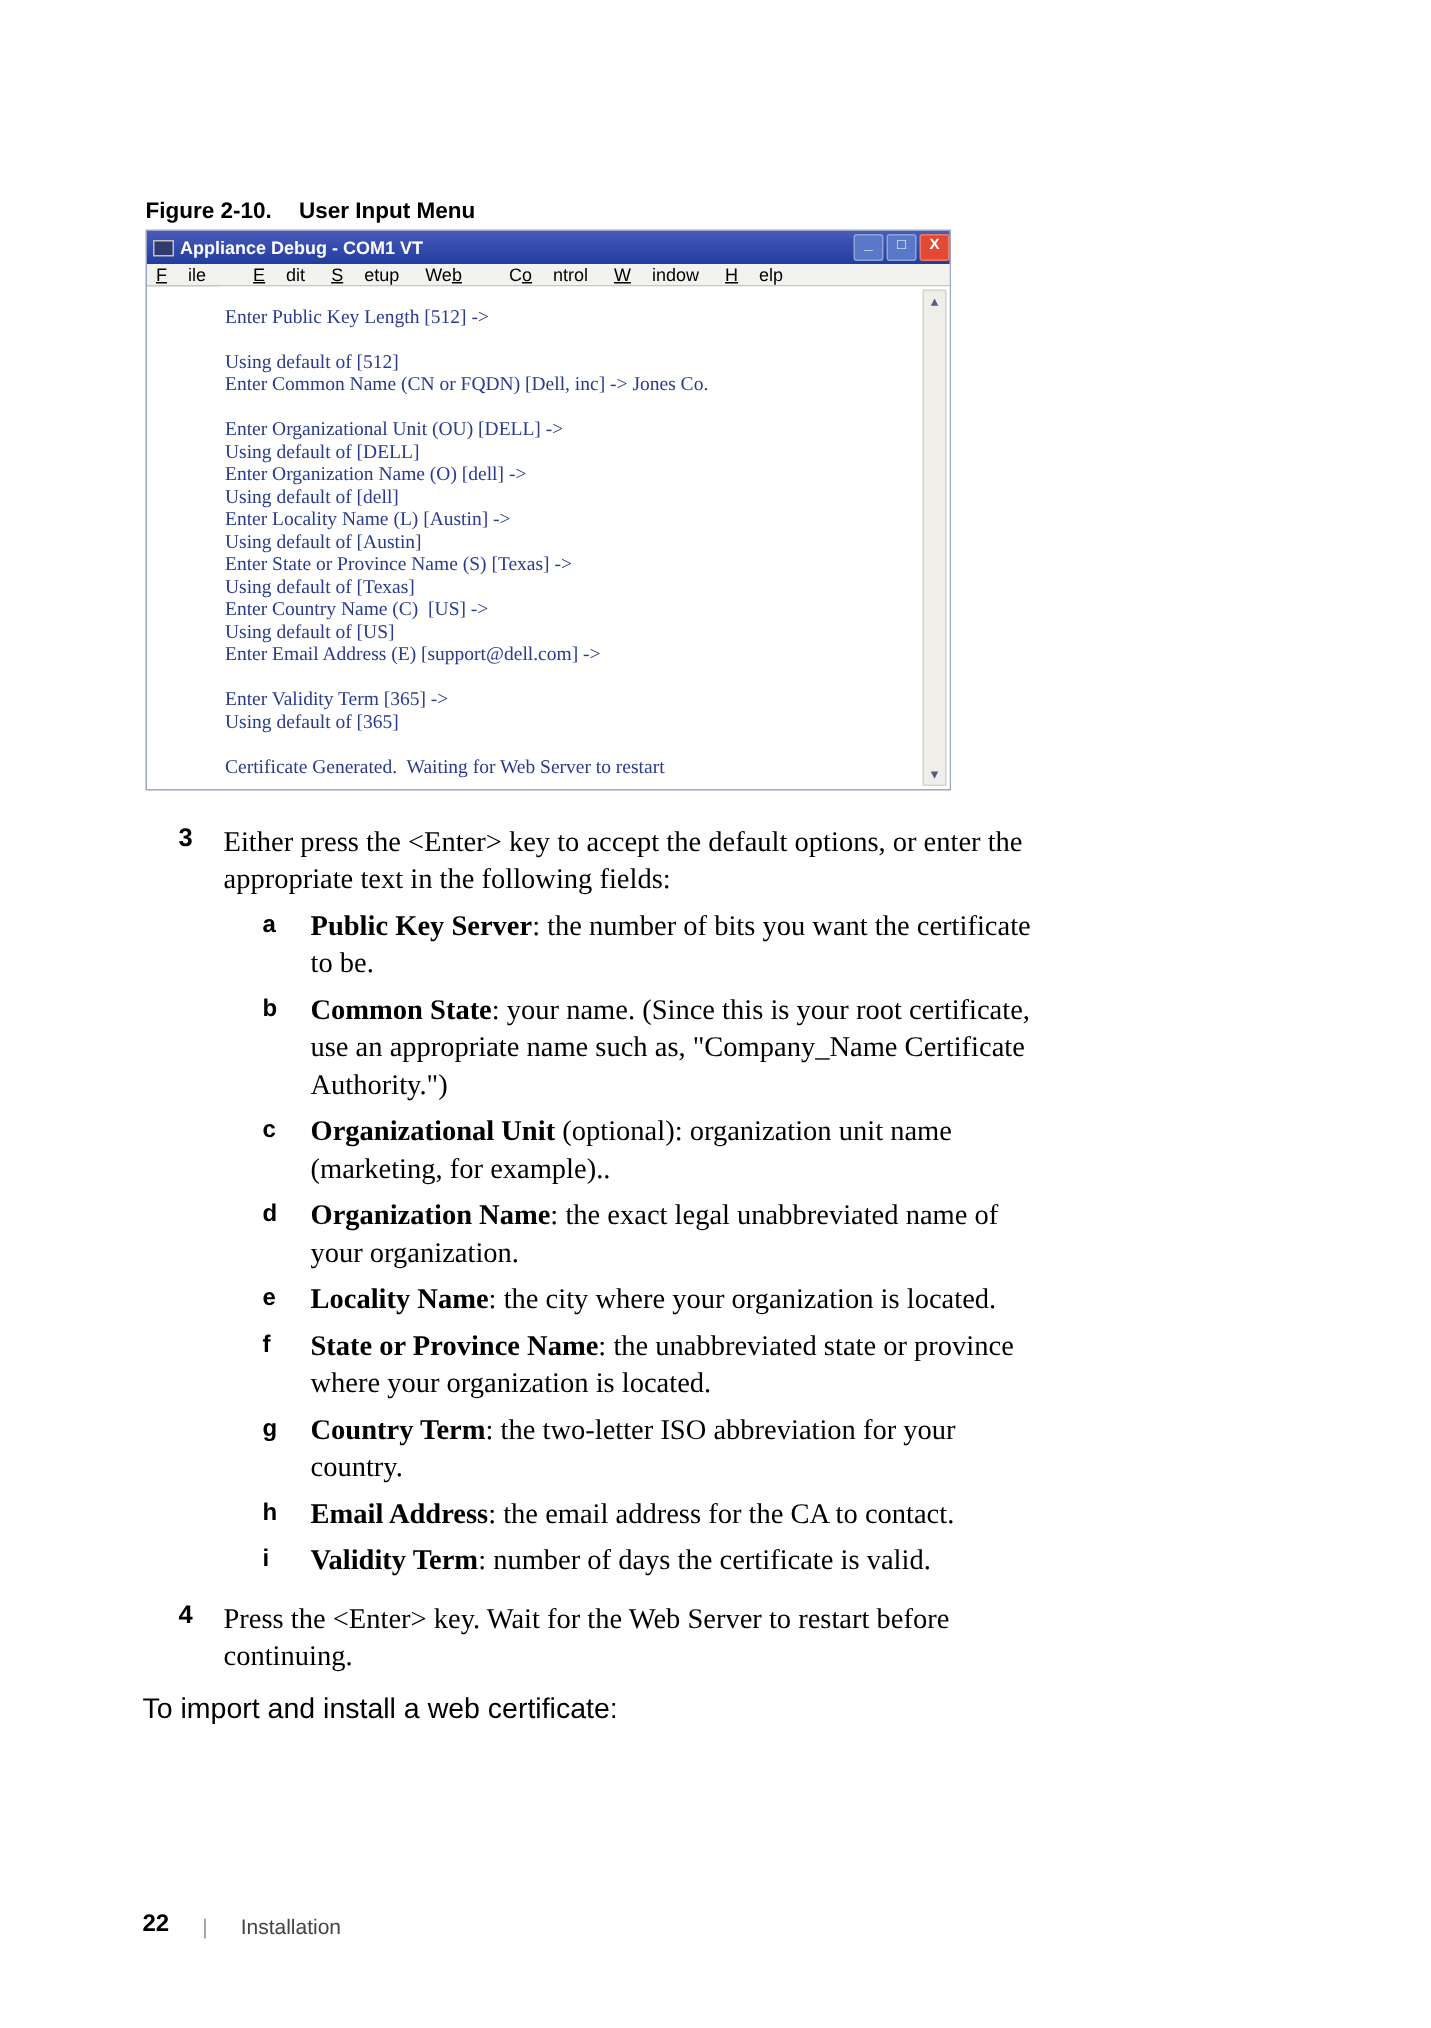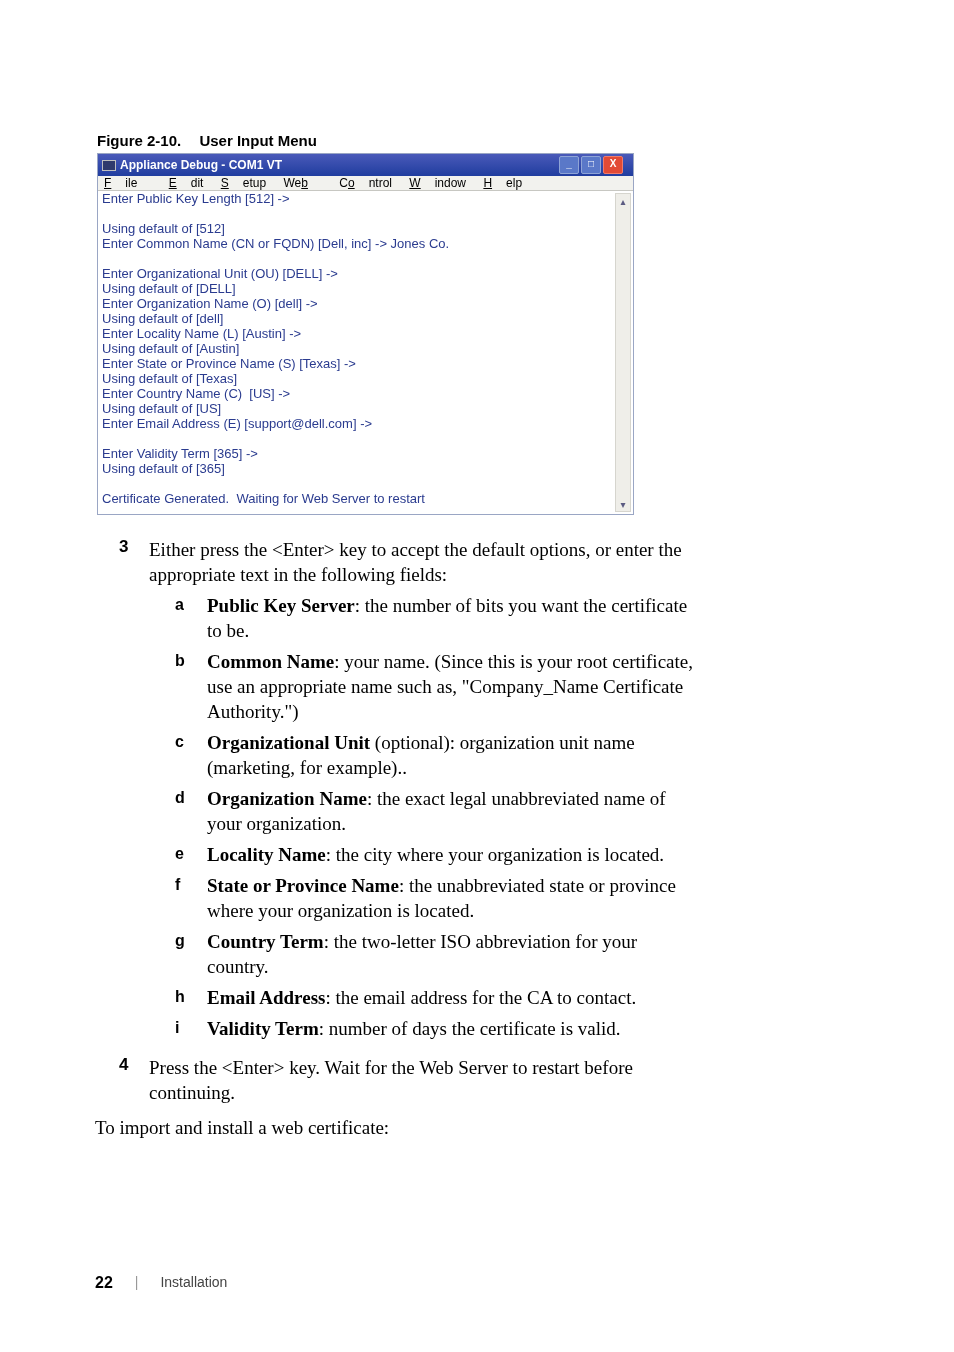--- a/index.html
+++ b/index.html
@@ -33,21 +33,21 @@
   }
   .titlebar {
     height: 22px;
     background: linear-gradient(#4a5ab9, #203d9f);
     color: #ffffff;
     font-weight: bold;
     font-size: 12px;
     display: flex;
     align-items: center;
     justify-content: space-between;
-    padding: 0 10px 0 4px;
+    padding: 0 0 0 4px;
   }
   .titlebar .t-left { display: flex; align-items: center; gap: 4px; }
   .t-icon {
     width: 14px; height: 11px; background: #c0c0c0; position: relative;
   }
   .t-icon:before {
     content: ""; position: absolute; left: 1px; top: 1px; right: 1px; bottom: 1px;
     background: #2f3a6d;
   }
   .t-ctrls { display: flex; gap: 2px; }
@@ -61,27 +61,28 @@
     background: #f2f2ee;
     border-bottom: 1px solid #c7c7c2;
     font-size: 12px;
     color: #000;
     padding: 0 6px;
   }
   .menubar span { margin-right: 14px; }
   .menubar .underline { text-decoration: underline; }
   .term-body {
     position: relative;
-    font-family: Liberation Sans, sans-serif;
+    font-family: Liberation Serif, serif;
     font-size: 13px;
     line-height: 15px;
     color: #2a3b8f;
     background: #ffffff;
-    padding: 0 18px 8px 4px;
+    padding: 12px 18px 8px 4px;
     white-space: pre;
+    margin-left: 48px;
   }
   .scroll-track {
     position: absolute;
     right: 2px; top: 2px; bottom: 2px; width: 14px;
     background: #efeee9;
     border: 1px solid #d6d5ce;
   }
   .scroll-arrow {
     position: absolute; left: 0; right: 0; height: 14px;
     display: flex; align-items: center; justify-content: center;
@@ -119,32 +120,32 @@
     line-height: 24px;
   }
   .sub-body {
     font-family: "Times New Roman", Times, serif;
     font-size: 19px;
     line-height: 25px;
   }
   .b { font-weight: bold; }
 
   .plain {
-    font-family: Liberation Serif, serif;
+    font-family: Liberation Sans, sans-serif;
     font-size: 19px;
     line-height: 25px;
     margin: 10px 0 0 0;
   }
 
   .footer {
     position: absolute;
     left: 95px;
     bottom: 60px;
     display: flex;
-    align-items: flex-start;
+    align-items: flex-end;
     font-family: Arial, Helvetica, sans-serif;
     font-size: 14px;
     color: #444;
   }
   .footer .pg { font-weight: bold; color: #000; font-size: 16px; margin-right: 22px; }
   .footer .divider { color: #999; margin-right: 22px; }
 </style>
 </head>
 <body>
 
@@ -204,21 +205,21 @@
     <div class="step-body">
       <span>Either press the &lt;Enter&gt; key to accept the default options, or enter the appropriate text in the following fields:</span>
 
       <div class="sub">
         <div class="sub-letter">a</div>
         <div class="sub-body"><span class="b">Public Key Server</span><span>: the number of bits you want the certificate to be.</span></div>
       </div>
 
       <div class="sub">
         <div class="sub-letter">b</div>
-        <div class="sub-body"><span class="b">Common Name</span><span>: your name. (Since this is your root certificate, use an appropriate name such as, "Company_Name Certificate Authority.")</span></div>
+        <div class="sub-body"><span class="b">Common State</span><span>: your name. (Since this is your root certificate, use an appropriate name such as, "Company_Name Certificate Authority.")</span></div>
       </div>
 
       <div class="sub">
         <div class="sub-letter">c</div>
         <div class="sub-body"><span class="b">Organizational Unit</span><span> (optional): organization unit name (marketing, for example)..</span></div>
       </div>
 
       <div class="sub">
         <div class="sub-letter">d</div>
         <div class="sub-body"><span class="b">Organization Name</span><span>: the exact legal unabbreviated name of your organization.</span></div>

